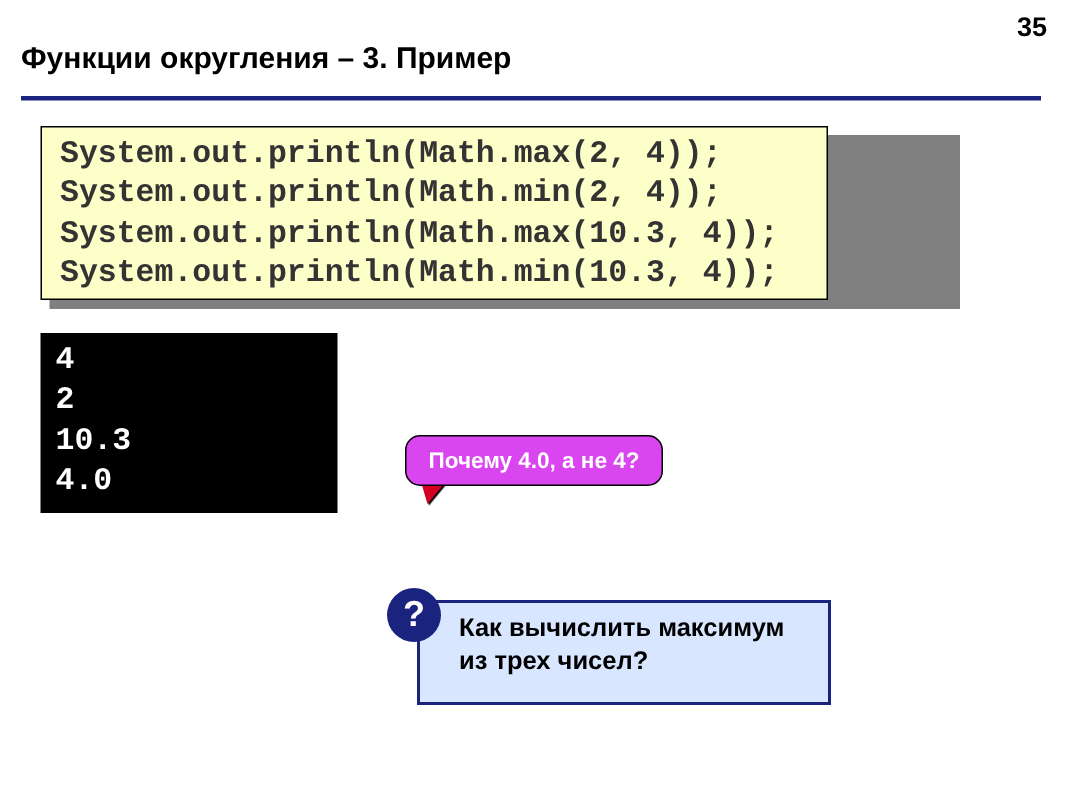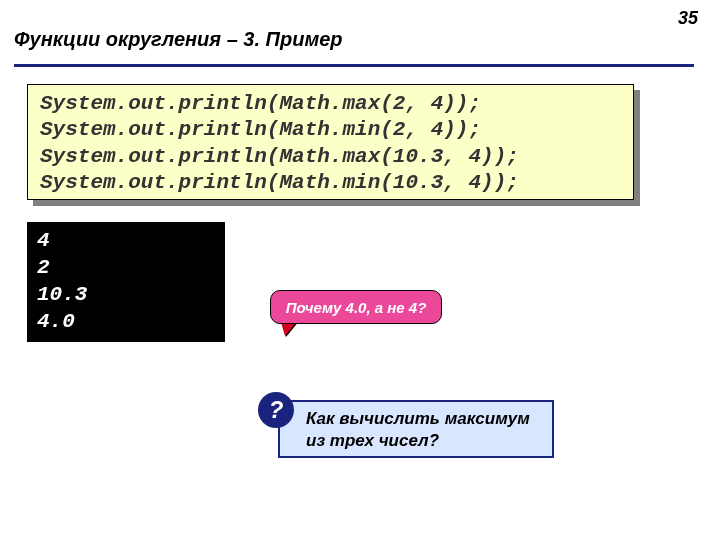--- a/index.html
+++ b/index.html
@@ -1,26 +1,26 @@
 <!DOCTYPE html>
 <html><head>
 <meta charset="utf-8">
 <style>
-  * { box-sizing: border-box; margin: 0; padding: 0; font-style: italic; }
+  * { box-sizing: border-box; margin: 0; padding: 0; }
   html, body { width: 720px; height: 540px; background: #fff; font-family: Arial, Helvetica, sans-serif; }
   .slide { position: relative; width: 720px; height: 540px; }
   .page-num { position: absolute; top: 8px; right: 22px; font-size: 18px; font-weight: bold; color: #000; }
   .title { position: absolute; top: 28px; left: 14px; font-size: 20px; font-weight: bold; color: #000; }
   .hr { position: absolute; top: 64px; left: 14px; width: 680px; height: 3px; background: #1a237e; }
   .code-box-shadow { position: absolute; top: 90px; left: 33px; width: 607px; height: 116px; background: #808080; }
-  .code-box { position: absolute; top: 84px; left: 27px; width: 607px; height: 116px; background: #fdffc8; border: 1px solid #000; padding: 6px 12px; font-family: "Courier New", Courier, monospace; font-size: 21px; font-weight: bold; color: #333; line-height: 1.25; white-space: pre; }
+  .code-box { position: absolute; top: 84px; left: 27px; width: 525px; height: 116px; background: #fdffc8; border: 1px solid #000; padding: 6px 12px; font-family: "Courier New", Courier, monospace; font-size: 21px; font-weight: bold; color: #333; line-height: 1.25; white-space: pre; }
   .output-box { position: absolute; top: 222px; left: 27px; width: 198px; height: 120px; background: #000; color: #fff; padding: 6px 10px; font-family: "Courier New", Courier, monospace; font-size: 21px; font-weight: bold; line-height: 1.28; white-space: pre; }
-  .callout { position: absolute; top: 290px; left: 270px; width: 172px; height: 34px; background: #ec4899; border: 1px solid #000; border-radius: 10px; color: #fff; font-size: 15px; font-weight: bold; display: flex; align-items: center; justify-content: center; }
+  .callout { position: absolute; top: 290px; left: 270px; width: 172px; height: 34px; background: #d946ef; border: 1px solid #000; border-radius: 10px; color: #fff; font-size: 15px; font-weight: bold; display: flex; align-items: center; justify-content: center; }
   .callout-tail { position: absolute; top: 319px; left: 280px; width: 0; height: 0; border-left: 5px solid transparent; border-right: 14px solid transparent; border-top: 17px solid #d40024; filter: drop-shadow(1px 1px 0 #000); }
-  .question-box { position: absolute; top: 400px; left: 278px; width: 276px; height: 58px; background: #d9e6ff; border: 2px solid #1a237e; padding: 6px 8px 6px 26px; font-size: 17px; font-weight: bold; color: #000; line-height: 1.3; }
+  .question-box { position: absolute; top: 400px; left: 278px; width: 276px; height: 70px; background: #d9e6ff; border: 2px solid #1a237e; padding: 6px 8px 6px 26px; font-size: 17px; font-weight: bold; color: #000; line-height: 1.3; }
   .q-circle { position: absolute; top: 392px; left: 258px; width: 36px; height: 36px; background: #1a237e; border-radius: 50%; display: flex; align-items: center; justify-content: center; }
   .q-mark { color: #fff; font-size: 24px; font-weight: bold; }
 </style>
 </head>
 <body>
 
 <div class="slide">
   <div class="page-num">35</div>
   <div class="title">Функции округления – 3. Пример</div>
   <div class="hr"></div>

